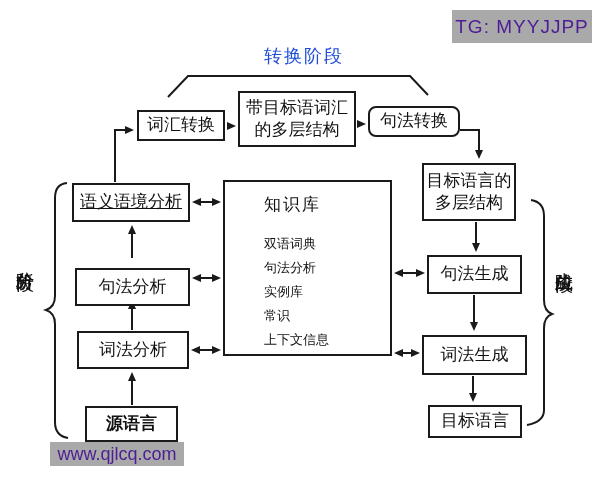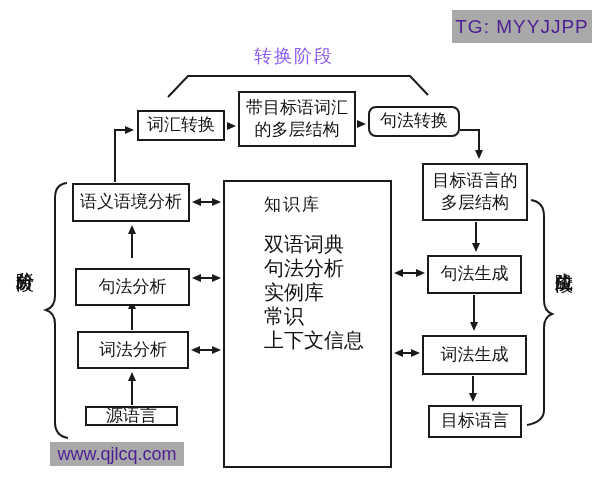--- a/index.html
+++ b/index.html
@@ -11,31 +11,31 @@
     position:absolute;border:2px solid #1a1a1a;background:#fff;
     display:flex;align-items:center;justify-content:center;
     text-align:center;font-size:17px;line-height:1.3;box-sizing:border-box;
   }
   .node .two{display:block;}
   #lines{position:absolute;left:0;top:0;width:600px;height:480px;}
   .vlabel{
     position:absolute;writing-mode:vertical-rl;text-orientation:upright;
     font-size:18px;letter-spacing:1px;color:#111;
   }
-  .hlabel{position:absolute;font-size:18px;color:#8b5cf6;text-align:left;letter-spacing:2px;}
+  .hlabel{position:absolute;font-size:18px;color:#1d4ed8;text-align:center;letter-spacing:2px;}
   .watermark{
     position:absolute;background:#a9a9a9;color:#4c1d95;
     font-family:"Liberation Sans","DejaVu Sans",sans-serif;
     display:flex;align-items:center;justify-content:center;box-sizing:border-box;
   }
   #wm-top{left:452px;top:10px;width:140px;height:33px;font-size:19px;letter-spacing:1px;}
   #wm-bottom{left:10px;top:442px;width:134px;height:24px;font-size:18px;margin-left:40px;}
   
   #kb-title{position:absolute;left:39px;top:12px;font-size:17px;letter-spacing:2px;}
-  #kb-list{position:absolute;left:39px;top:50px;font-size:20px;line-height:24px;text-align:left;white-space:nowrap;}
+  #kb-list{position:absolute;left:39px;top:50px;font-size:13px;line-height:24px;text-align:left;white-space:nowrap;}
 </style>
 </head>
 <body>
 
 <div id="stage">
 
   <svg id="lines" viewBox="0 0 600 480">
     <defs>
       <marker id="ah" markerWidth="9" markerHeight="8" refX="7" refY="4" orient="auto-start-reverse" markerUnits="userSpaceOnUse">
         <path d="M0,0 L9,4 L0,8 Z" fill="#1a1a1a"></path>
@@ -79,37 +79,37 @@
 
   <div class="node" style="left:137px;top:110px;width:88px;height:31px;">词汇转换</div>
   <div class="node" style="left:238px;top:91px;width:118px;height:56px;">
     <span>
       <span class="two">带目标语词汇</span>
       <span class="two">的多层结构</span>
     </span>
   </div>
   <div class="node" style="left:368px;top:106px;width:92px;height:31px;border-radius:8px;">句法转换</div>
 
-  <div class="node" style="left:72px;top:183px;width:118px;height:39px;">语义语境分析</div>
+  <div class="node" style="left:72px;top:183px;width:118px;height:39px;text-decoration:underline;">语义语境分析</div>
   <div class="node" style="left:75px;top:268px;width:115px;height:38px;">句法分析</div>
   <div class="node" style="left:77px;top:331px;width:112px;height:38px;">词法分析</div>
-  <div class="node" style="left:85px;top:406px;width:93px;height:20px;">源语言</div>
+  <div class="node" style="left:85px;top:406px;width:93px;height:36px;font-weight:bold;">源语言</div>
 
-  <div class="node" style="left:223px;top:180px;width:169px;height:288px;">
+  <div class="node" style="left:223px;top:180px;width:169px;height:176px;">
     <div id="kb-title">知识库</div>
     <div id="kb-list">
       <div>双语词典</div>
       <div>句法分析</div>
       <div>实例库</div>
       <div>常识</div>
       <div>上下文信息</div>
     </div>
   </div>
 
-  <div class="node" style="left:422px;top:163px;width:106px;height:58px;">
+  <div class="node" style="left:422px;top:163px;width:94px;height:58px;">
     <span>
       <span class="two">目标语言的</span>
       <span class="two">多层结构</span>
     </span>
   </div>
   <div class="node" style="left:427px;top:255px;width:95px;height:39px;">句法生成</div>
   <div class="node" style="left:422px;top:335px;width:105px;height:40px;">词法生成</div>
   <div class="node" style="left:428px;top:405px;width:94px;height:33px;">目标语言</div>
 
   <div id="wm-top" class="watermark">TG: MYYJJPP</div>

